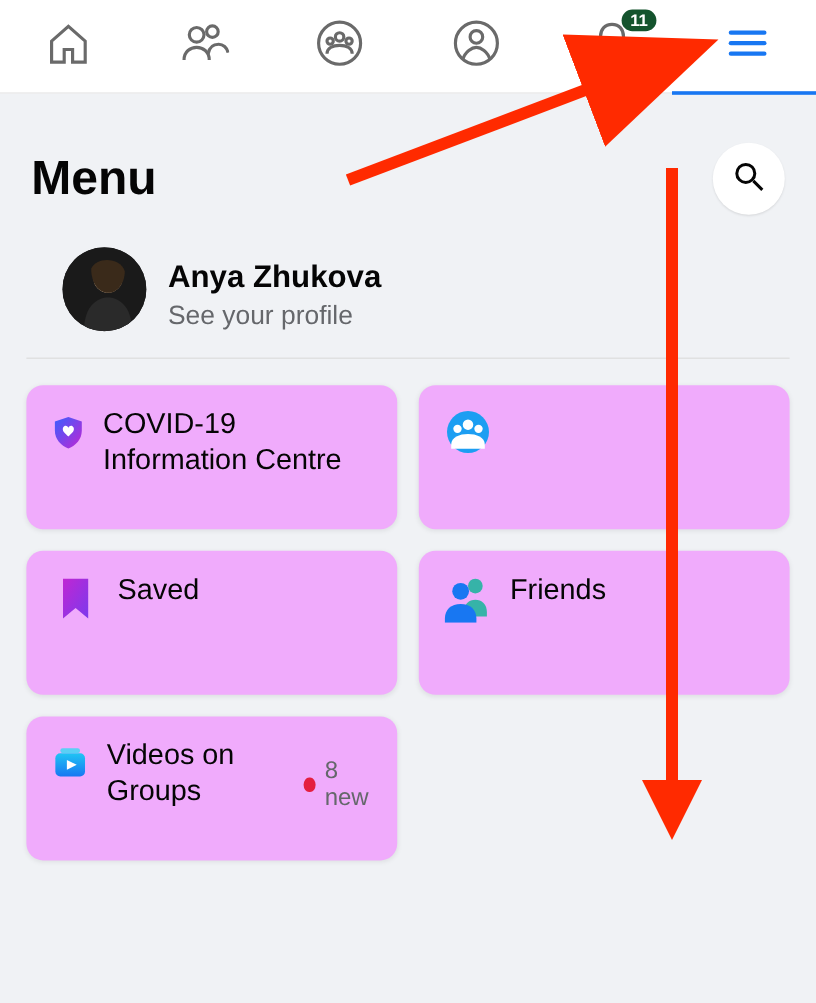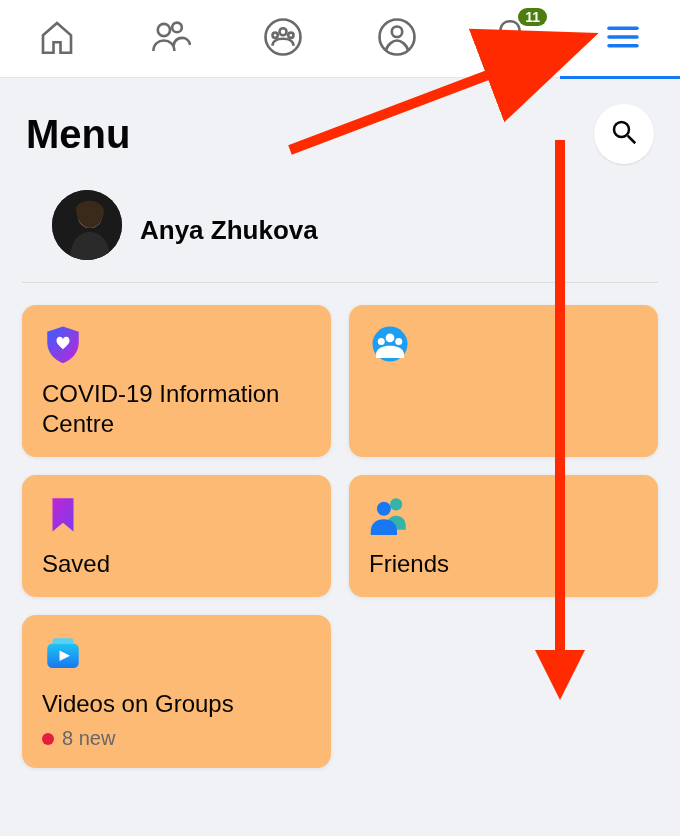--- a/index.html
+++ b/index.html
@@ -25,41 +25,41 @@
     display: flex;
     align-items: center;
     justify-content: center;
     position: relative;
   }
   .nav-item svg { width: 42px; height: 42px; }
   .badge {
     position: absolute;
     top: -6px;
     right: -12px;
-    background: #4d7c0f;
+    background: #14532d;
     color: #fff;
     font-size: 14px;
     font-weight: 700;
     border-radius: 12px;
     padding: 2px 7px;
     line-height: 1;
   }
   .active-underline {
     position: absolute;
     right: 0;
     top: 76px;
     width: 120px;
     height: 3px;
     background: #1877f2;
   }
   .menu-header {
     display: flex;
     align-items: center;
     justify-content: space-between;
-    padding: 26px 26px 10px 26px;
+    padding: 41px 26px 10px 26px;
   }
   .menu-title {
     font-size: 40px;
     font-weight: 800;
     color: #050505;
   }
   .search-circle {
     width: 60px;
     height: 60px;
     border-radius: 50%;
@@ -87,27 +87,27 @@
   .avatar svg { width: 100%; height: 100%; display:block; }
   .profile-name { font-size: 26px; font-weight: 600; color: #050505; margin-top: 10px; }
   .profile-sub { font-size: 22px; color: #65676b; margin-top: 4px; }
   .cards {
     display: grid;
     grid-template-columns: 1fr 1fr;
     gap: 18px;
     padding: 22px;
   }
   .card {
-    background: #fdba74;
+    background: #f0abfc;
     border-radius: 14px;
     padding: 18px 20px;
     box-shadow: 0 1px 4px rgba(0,0,0,0.08);
     min-height: 120px;
     display: flex;
-    flex-direction: column;
+    flex-direction: row;
     justify-content: flex-start;
     gap: 14px;
   }
   .card-icon { width: 42px; height: 42px; }
   .card-icon svg { width: 100%; height: 100%; display:block; }
   .card-label { font-size: 24px; font-weight: 500; color: #050505; line-height: 1.25; }
   .card-sub { font-size: 20px; color: #65676b; display:flex; align-items:center; gap:8px; margin-top:-6px;}
   .dot-red { width:12px; height:12px; border-radius:50%; background:#e41e3f; display:inline-block;}
   .annot { position:absolute; pointer-events:none; }
 </style>
@@ -189,20 +189,21 @@
   <div class="avatar">
     <svg viewBox="0 0 70 70">
       <rect width="70" height="70" fill="#1a1a1a"></rect>
       <circle cx="38" cy="26" r="12" fill="#e8c9a8"></circle>
       <path d="M18 70 C18 48 30 42 38 42 C46 42 58 48 58 70 Z" fill="#2a2a2a"></path>
       <path d="M24 18 C28 8 48 8 52 20 C52 30 46 38 38 38 C30 38 24 30 24 18 Z" fill="#3a2a1a"></path>
     </svg>
   </div>
   <div>
     <div class="profile-name">Anya Zhukova</div>
+    <div class="profile-sub">See your profile</div>
   </div>
 </div>
 
 <div class="cards">
 
   <div class="card">
     <div class="card-icon">
       <svg viewBox="0 0 48 48">
         <defs>
             <linearGradient id="g1" x1="0" y1="0" x2="1" y2="1">

